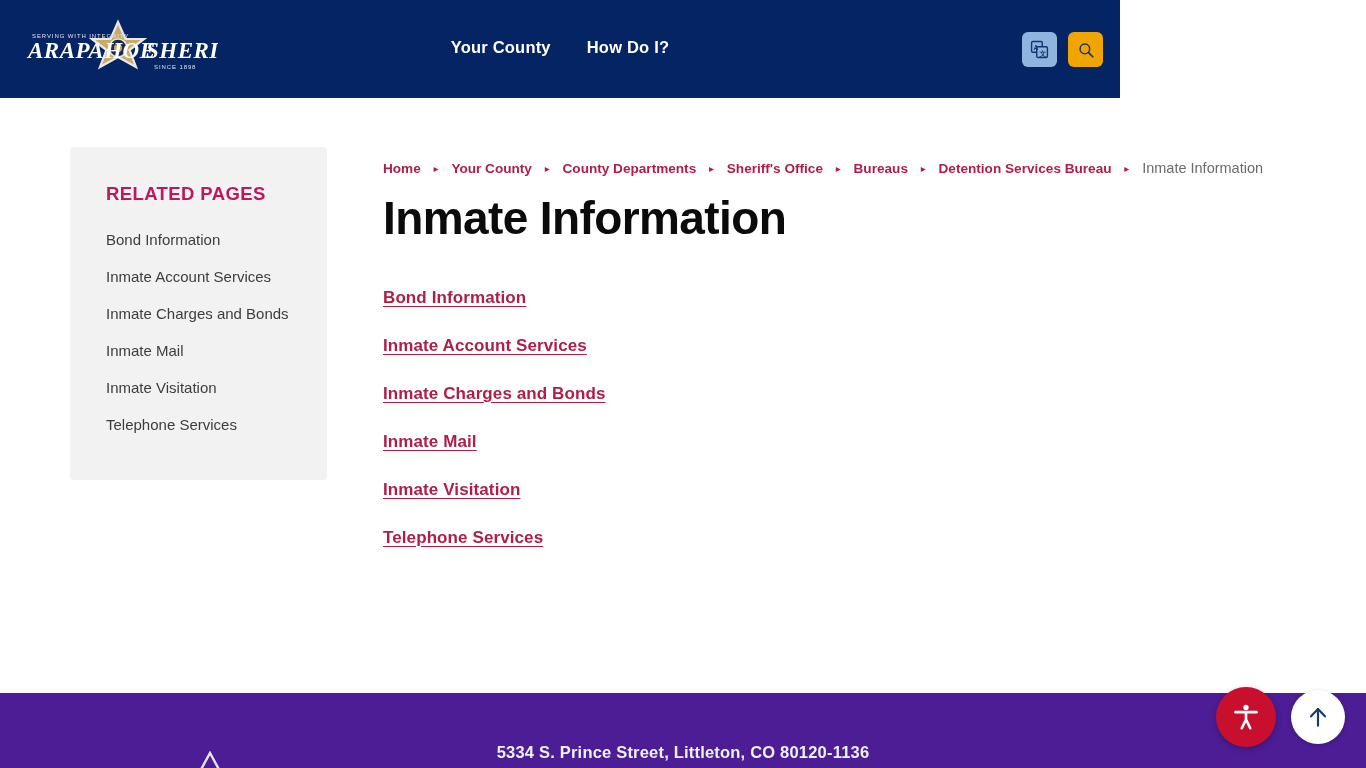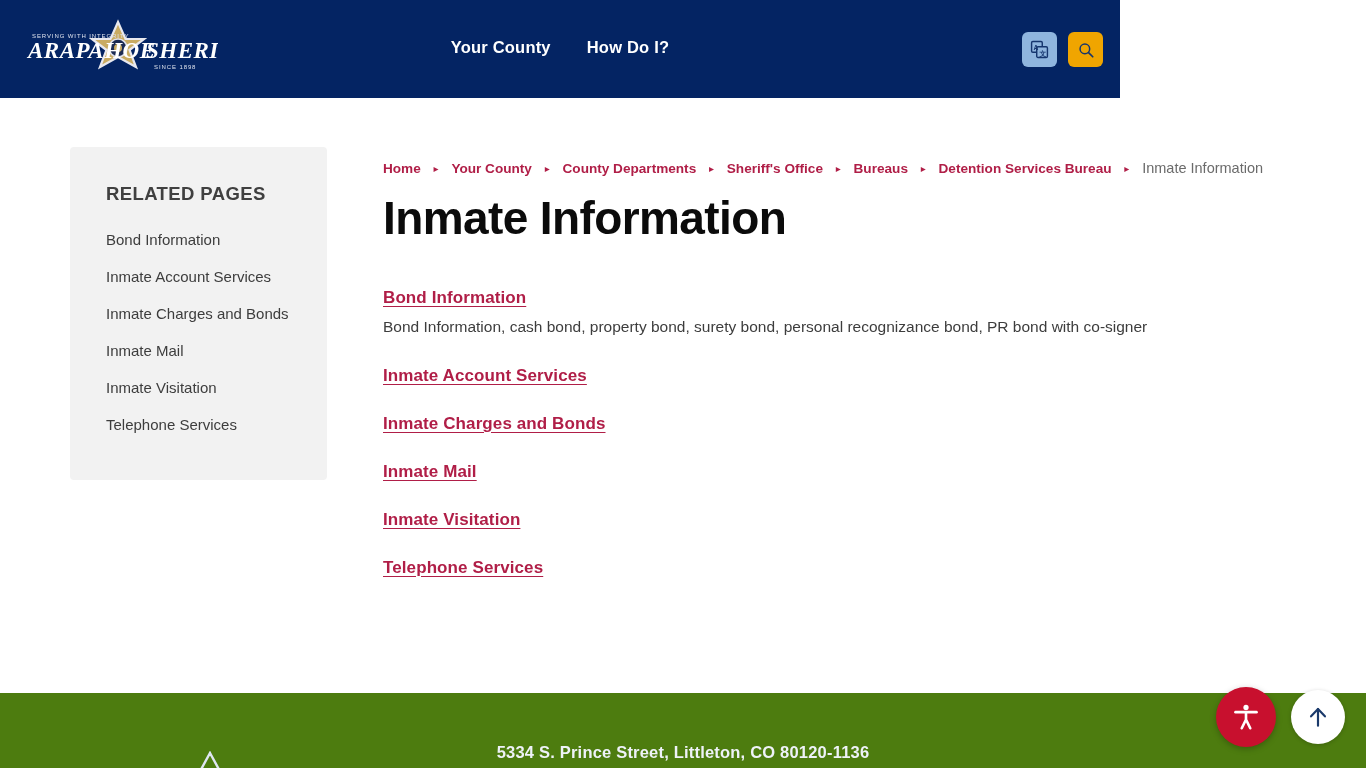--- a/index.html
+++ b/index.html
@@ -90,21 +90,21 @@
     top: 49px;
     width: 257px;
     background: #f2f2f2;
     border-radius: 4px;
     padding: 36px 36px 46px 36px;
   }
 
   .sidebar-title {
     font-size: 18.5px;
     font-weight: bold;
-    color: #404040;
+    color: #be185d;
     letter-spacing: 0.4px;
     margin-bottom: 26px;
   }
 
   .sidebar-list { list-style: none; }
 
   .sidebar-list li { margin-bottom: 19px; }
   .sidebar-list li:last-child { margin-bottom: 0; }
 
   .sidebar-link {
@@ -177,21 +177,21 @@
     font-size: 15.5px;
     line-height: 22px;
     color: #3d3d3d;
   }
 
   
   .site-footer {
     position: relative;
     width: 1366px;
     height: 75px;
-    background: #4d7c0f;
+    background: #4c1d95;
     overflow: hidden;
   }
 
   .footer-logo {
     position: absolute;
     left: 150px;
     top: 58px;
     width: 120px;
     height: 60px;
   }
@@ -331,21 +331,20 @@
       <span class="crumb-sep">▸</span>
       <a class="crumb" href="#">Detention Services Bureau</a>
       <span class="crumb-sep">▸</span>
       <span class="crumb-current">Inmate Information</span>
     </nav>
 
     <h1 class="page-title">Inmate Information</h1>
 
     <div class="link-block">
       <a class="content-link" href="#">Bond Information</a>
-      <p class="link-desc">Bond Information, cash bond, property bond, surety bond, personal recognizance bond, PR bond with co-signer</p>
     </div>
 
     <div class="link-block">
       <a class="content-link" href="#">Inmate Account Services</a>
     </div>
 
     <div class="link-block">
       <a class="content-link" href="#">Inmate Charges and Bonds</a>
     </div>
 

